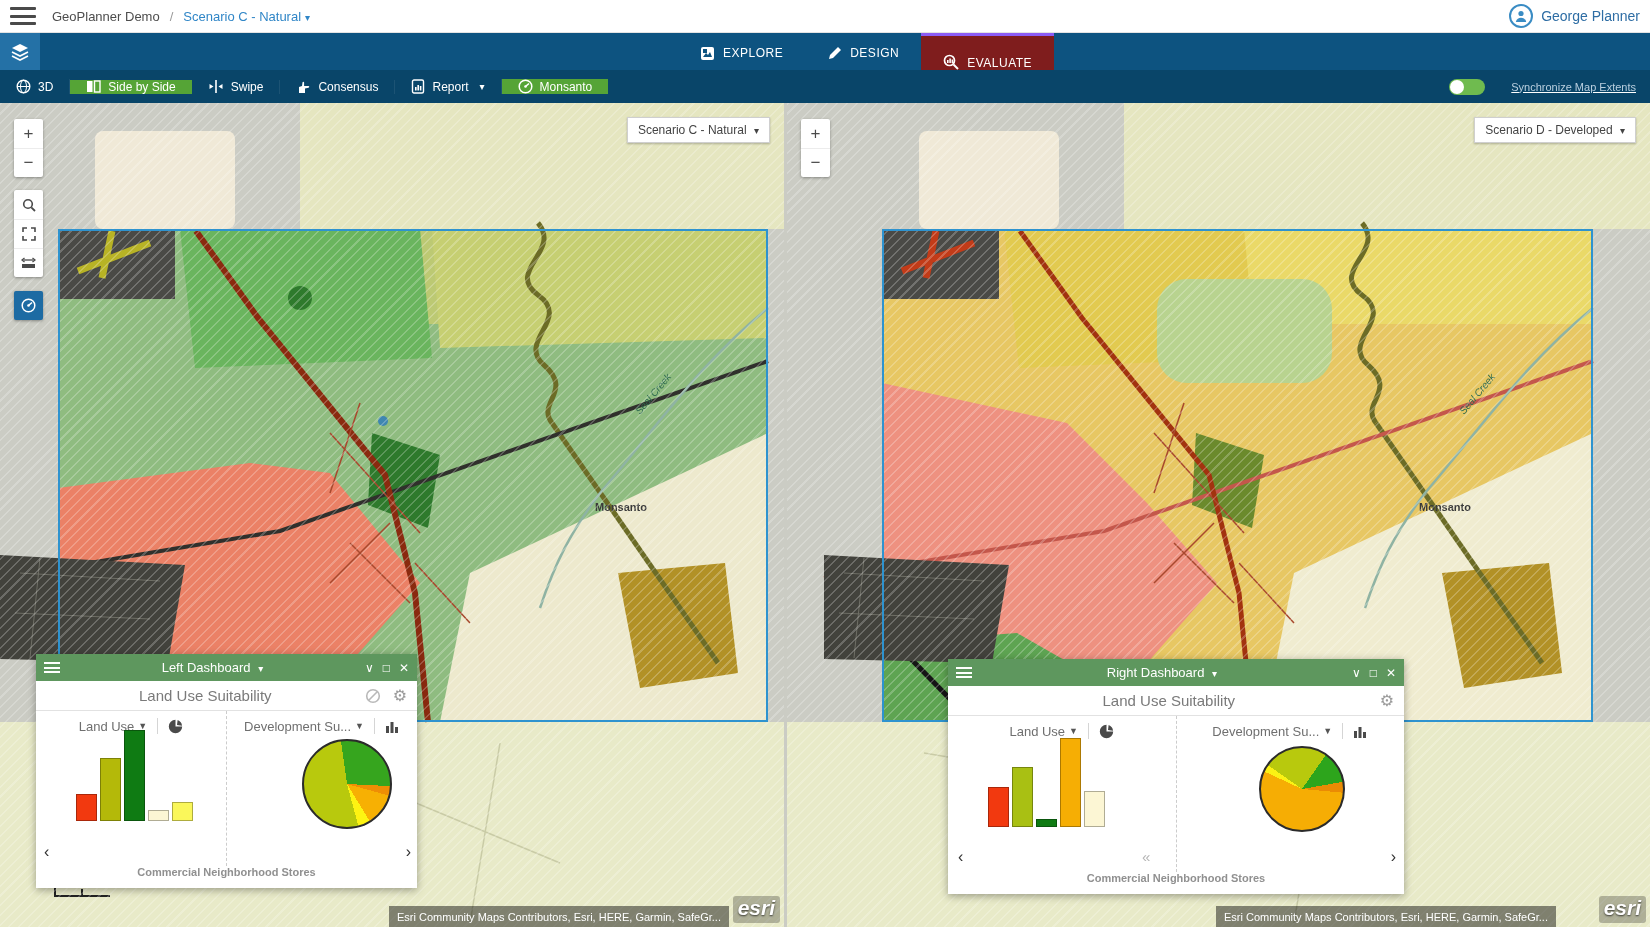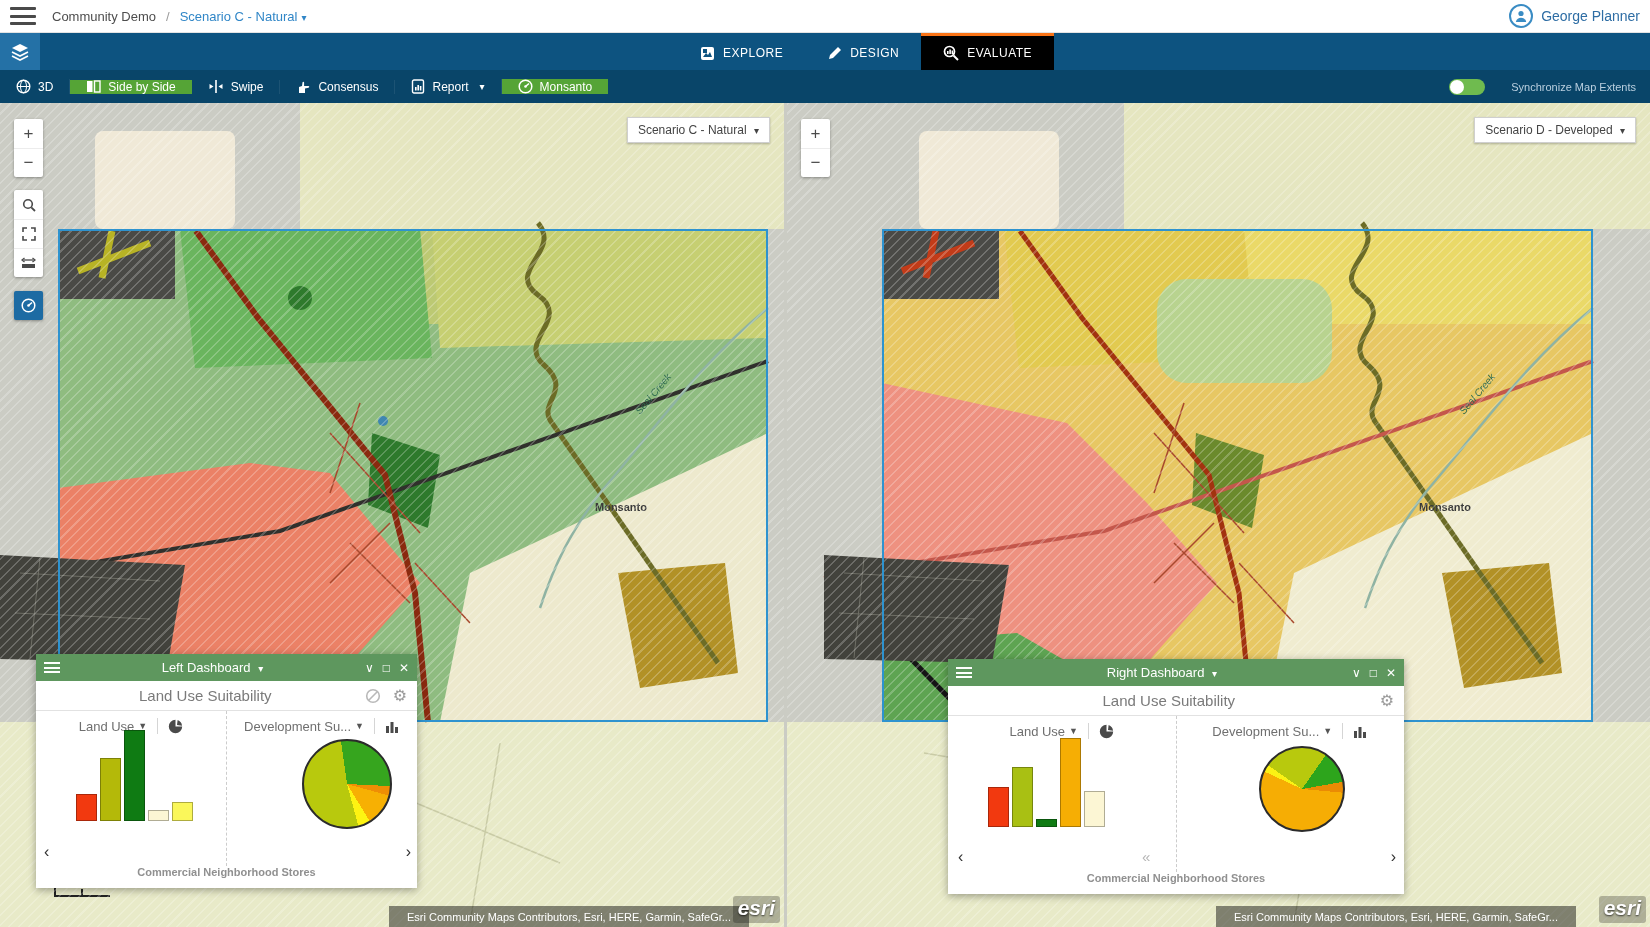--- a/index.html
+++ b/index.html
@@ -16,45 +16,45 @@
   .caret{font-size:10px;margin-left:4px;}
   .topbar-right{margin-left:auto;display:flex;align-items:center;gap:8px;}
   .avatar{width:24px;height:24px;border:2px solid #3a8cc4;border-radius:50%;display:flex;align-items:center;justify-content:center;}
   .username{color:#2e6da4;font-size:14px;}
 
   
   .navbar{height:37px;background:#0d5380;display:flex;align-items:stretch;position:relative;}
   .layers-btn{width:40px;background:#2471a6;display:flex;align-items:center;justify-content:center;cursor:pointer;}
   .tabs{position:absolute;left:678px;top:0;bottom:0;display:flex;}
   .tab{display:flex;align-items:center;gap:8px;padding:0 22px;color:#fff;font-size:12px;letter-spacing:.5px;cursor:pointer;border-top:3px solid transparent;}
-  .tab.active{background:#000000;border-top:3px solid #f97316;}
+  .tab.active{background:#7f1d1d;border-top:3px solid #8b5cf6;align-items:flex-end;}
 
   
   .toolbar{height:33px;background:#094569;display:flex;align-items:center;color:#fff;}
   .tbtn{display:flex;align-items:center;gap:7px;padding:0 16px;font-size:12px;cursor:pointer;border-right:1px solid rgba(255,255,255,.08);}
   .tbtn.green{background:#55a436;border-right:none;}
-  .toolbar-right{margin-left:auto;display:flex;align-items:center;gap:26px;padding-right:14px;}
+  .toolbar-right{margin-left:auto;display:flex;align-items:center;gap:26px;padding-right:14px;text-decoration:underline;}
   .toggle{width:36px;height:16px;border-radius:9px;background:#6fbb4f;position:relative;cursor:pointer;}
   .toggle .knob{position:absolute;left:1px;top:1px;width:14px;height:14px;border-radius:50%;background:#fff;}
   .sync-label{font-size:11px;color:#b9cfdf;}
 
   
   .mapwrap{position:relative;width:1650px;height:824px;background:#cbccc4;}
   .pane{position:absolute;top:0;height:824px;overflow:hidden;}
   .pane-left{left:0;width:784px;}
   .pane-right{left:787px;width:863px;}
   .pane svg.mapart{position:absolute;left:0;top:0;}
   .hatch{position:absolute;inset:0;pointer-events:none;background:repeating-linear-gradient(135deg,rgba(255,255,255,.22) 0 1.5px,transparent 1.5px 7px);}
   .extent{position:absolute;border:2px solid #2e93cf;pointer-events:none;}
   .map-ctrl{position:absolute;left:14px;width:29px;background:#fff;box-shadow:0 1px 3px rgba(0,0,0,.35);border-radius:2px;display:flex;flex-direction:column;align-items:center;}
   .map-ctrl .cbtn{width:29px;height:29px;display:flex;align-items:center;justify-content:center;font-size:17px;color:#4a4a4a;cursor:pointer;}
   .map-ctrl .cbtn + .cbtn{border-top:1px solid #ececec;}
   .dash-toggle{position:absolute;left:14px;width:29px;height:29px;background:#1d6ba3;border-radius:2px;display:flex;align-items:center;justify-content:center;cursor:pointer;box-shadow:0 1px 3px rgba(0,0,0,.35);}
   .scen-dd{position:absolute;top:14px;right:14px;background:#fff;border:1px solid #cfcfcf;box-shadow:0 1px 2px rgba(0,0,0,.25);font-size:12px;color:#444;padding:5px 10px;cursor:pointer;white-space:nowrap;}
-  .attr{position:absolute;bottom:0;height:21px;background:rgba(0,0,0,.45);color:#fff;font-size:11px;display:flex;align-items:center;padding:0 18px;white-space:nowrap;}
+  .attr{position:absolute;bottom:0;height:21px;background:rgba(0,0,0,.45);color:#fff;font-size:11px;display:flex;align-items:center;padding:0 8px;white-space:nowrap;}
   .esri-logo{position:absolute;bottom:4px;font-size:21px;font-weight:bold;font-style:italic;color:#fff;text-shadow:0 1px 2px rgba(0,0,0,.7);background:rgba(0,0,0,.25);padding:0 5px 3px;border-radius:3px;}
 
   
   .dash{position:absolute;background:#fff;box-shadow:0 2px 8px rgba(0,0,0,.35);display:flex;flex-direction:column;}
   .dash-header{height:27px;background:#5e975e;color:#fff;display:flex;align-items:center;padding:0 8px;flex:none;}
   .dash-header .dh-title{flex:1;text-align:center;font-size:13px;cursor:pointer;}
   .dash-header .wctl{display:flex;gap:9px;font-size:12px;cursor:pointer;}
   .mini-burger{width:16px;height:11px;display:flex;flex-direction:column;justify-content:space-between;cursor:pointer;}
   .mini-burger span{height:2px;background:#fff;}
   .dash-titlerow{height:30px;border-bottom:1px solid #e2e2e2;display:flex;align-items:center;padding:0 10px;flex:none;}
@@ -79,21 +79,21 @@
 <body>
 
 <div class="app">
 
   <header class="topbar">
     <div class="hamburger">
         <span></span>
         <span></span>
         <span></span>
       </div>
-    <span class="crumb">Community Demo</span>
+    <span class="crumb">GeoPlanner Demo</span>
     <span class="crumb-sep">/</span>
     <span class="crumb-link"><span>Scenario C - Natural</span><span class="caret">▾</span></span>
     <div class="topbar-right">
       <span class="avatar">
         <svg width="14" height="14" viewBox="0 0 14 14">
             <circle cx="7" cy="4.5" r="2.6" fill="#3a8cc4"></circle>
             <path d="M1.8 13c.6-3 3-4.3 5.2-4.3S11.6 10 12.2 13z" fill="#3a8cc4"></path>
           </svg>
       </span>
       <span class="username">George Planner</span>

